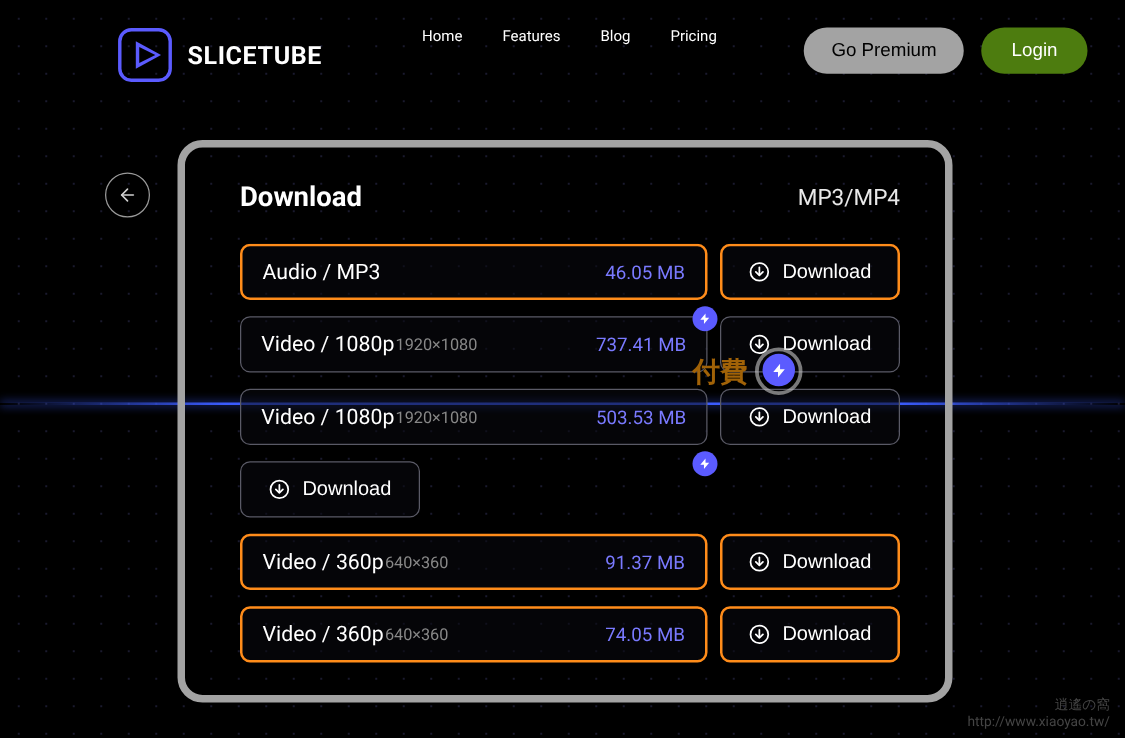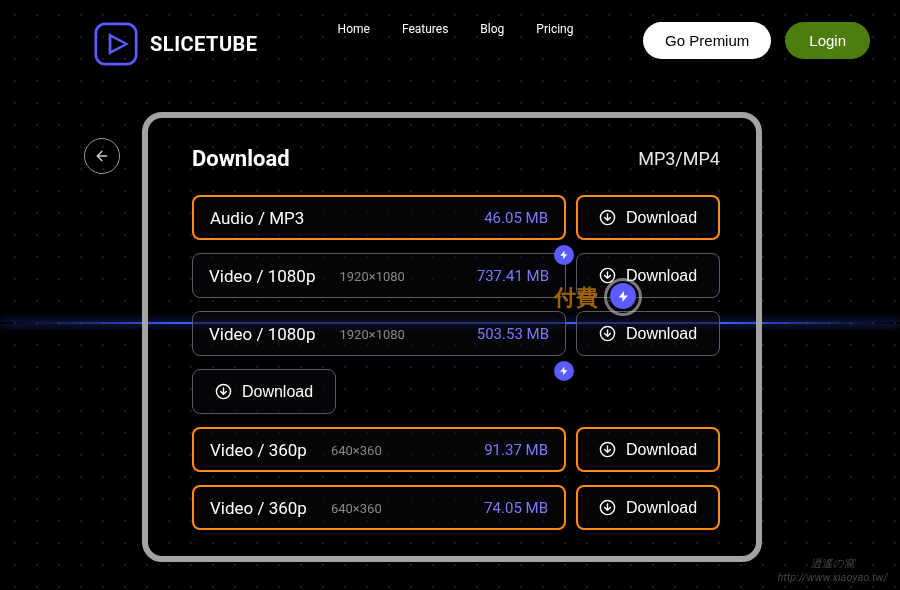--- a/index.html
+++ b/index.html
@@ -60,21 +60,21 @@
     text-decoration: none;
     cursor: pointer;
   }
   .header-right {
     margin-left: auto;
     display: flex;
     gap: 14px;
     align-items: center;
   }
   .btn-premium {
-    background: #ffffff;
+    background: #a3a3a3;
     color: #000;
     border: none;
     border-radius: 22px;
     padding: 10px 22px;
     font-size: 15px;
     font-weight: 500;
     cursor: pointer;
   }
   .btn-login {
     background: #4d7c0f;
@@ -138,21 +138,21 @@
     height: 45px;
     position: relative;
   }
   .info {
     flex: 1;
     border: 1px solid #5a5a66;
     border-radius: 8px;
     display: flex;
     align-items: center;
     padding: 0 16px 0 16px;
-    gap: 24px;
+    gap: 1px;
     background: rgba(10,10,14,0.55);
   }
   .row.hi .info, .row.hi .dl { border: 2px solid #ff8c1a; }
   .fmt { font-size: 17px; color: #fff; }
   .res { font-size: 13px; color: #888; margin-top: 2px; }
   .size {
     margin-left: auto;
     font-size: 15px;
     color: #7a7aff;
   }
@@ -216,23 +216,22 @@
     justify-content: center;
     z-index: 5;
   }
   .big-bolt svg { width: 13px; height: 13px; }
   .watermark {
     position: absolute;
     bottom: 6px;
     right: 12px;
     font-size: 11px;
     color: #444;
-    text-align: center;
+    text-align: right;
     z-index: 2;
-    font-style: italic;
   }
 </style>
 </head>
 <body>
 
 <div class="header">
   <div class="logo-wrap">
     <svg class="logo-icon" viewBox="0 0 48 48">
       <rect x="2" y="2" width="44" height="44" rx="10" fill="none" stroke="#5b5bff" stroke-width="3"></rect>
       <path d="M16 12 L38 24 L16 36 Z" fill="#5b5bff"></path>

